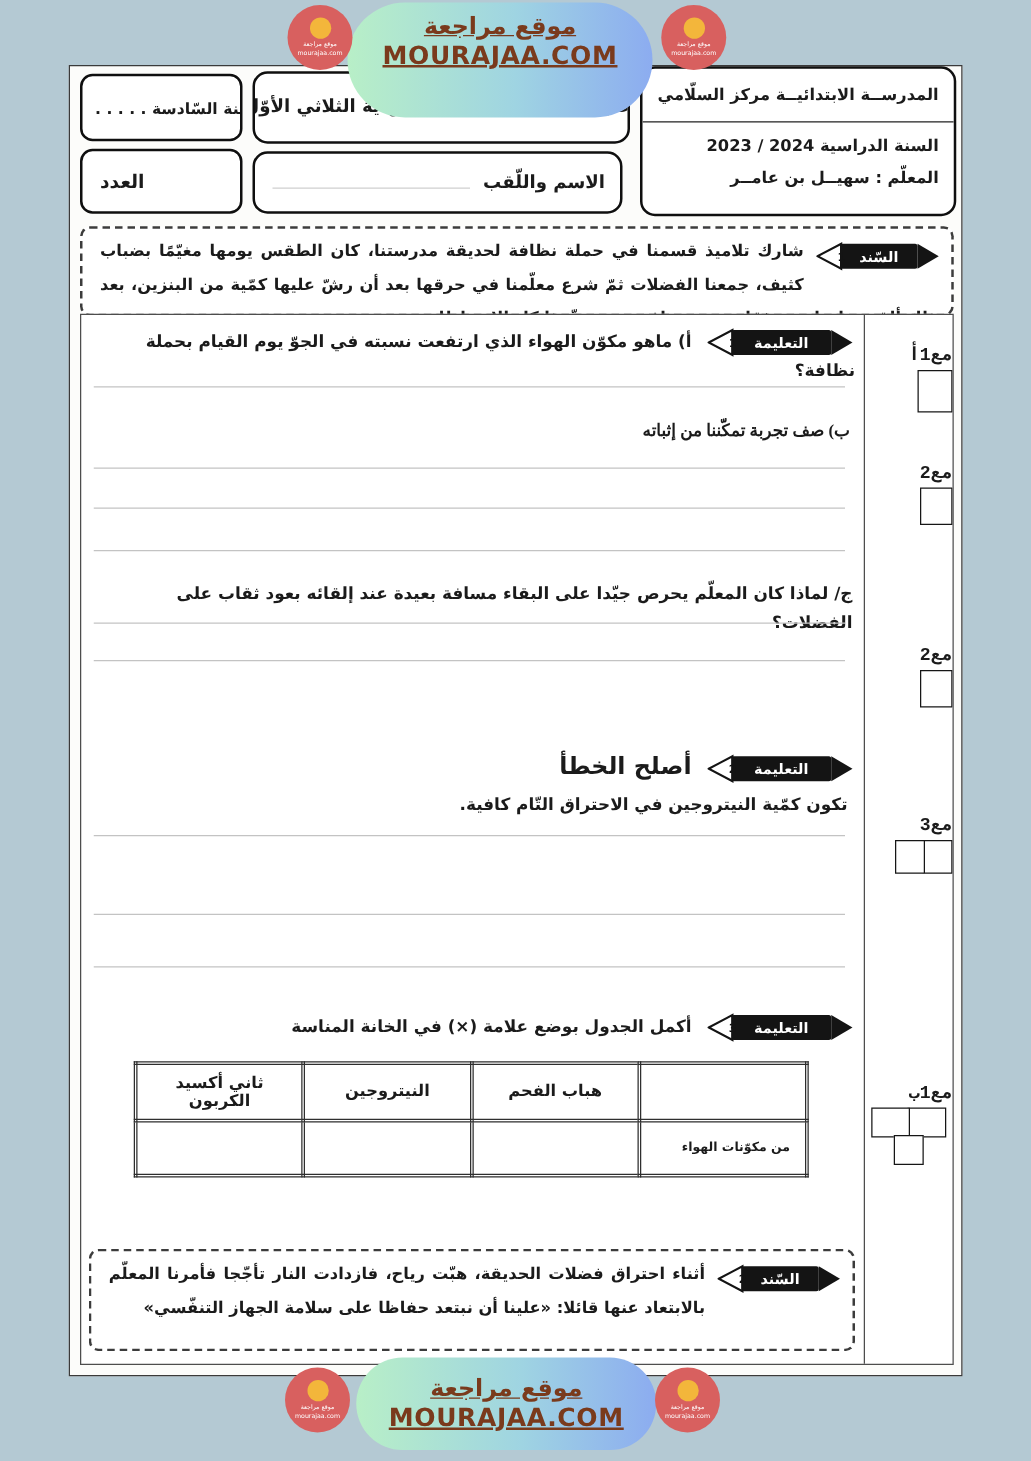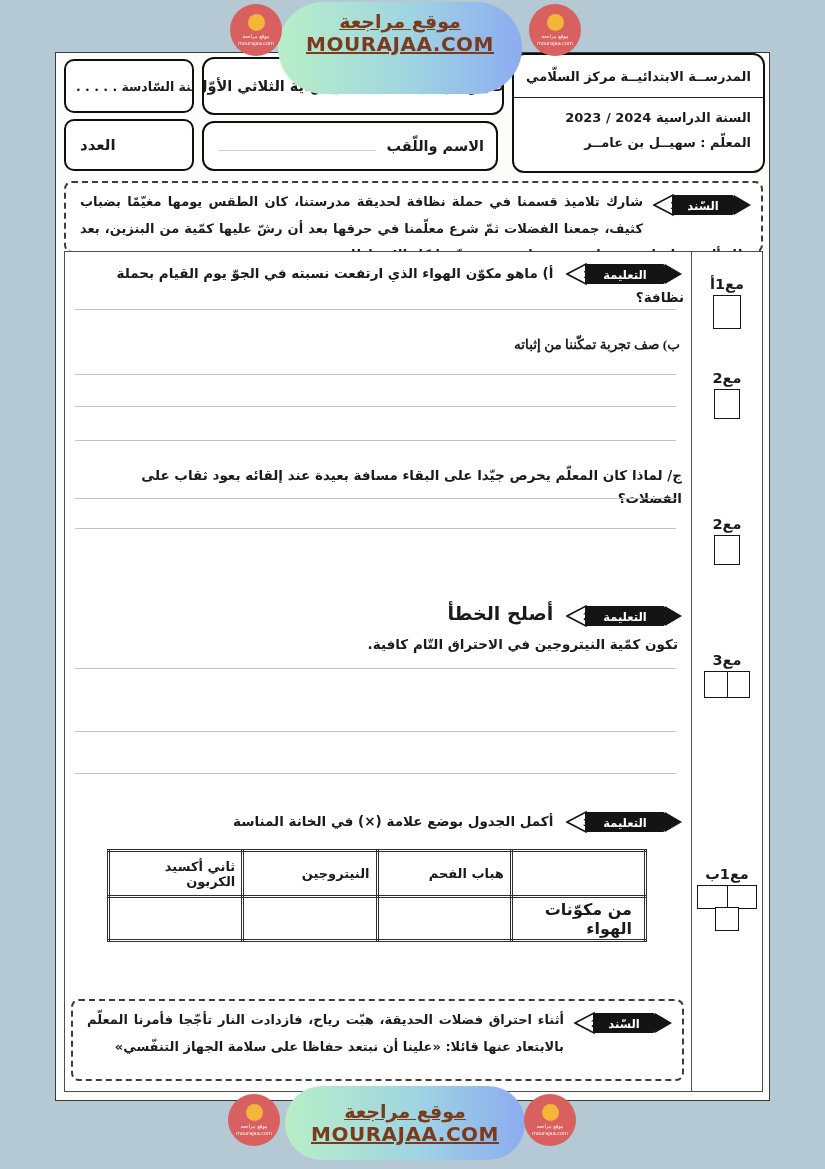--- a/index.html
+++ b/index.html
@@ -52,24 +52,24 @@
   .ans-line{position:absolute;left:10px;right:16px;border-top:1.6px solid #c3c3c3;}
   .t-title{font-size:19px;font-weight:800;}
   
   .pencil-badge{display:inline-block;}
   .badge-float{float:right;margin-left:10px;margin-right:-4px;margin-top:4px;}
   
   .grid{position:absolute;left:42px;top:597px;width:540px;border-collapse:collapse;
     direction:rtl;table-layout:fixed;background:#fff;}
   .grid td,.grid th{border:3px double #2e2e2e;height:44px;font-size:13px;font-weight:600;
     text-align:center;padding:0 6px;box-sizing:border-box;}
-  .grid tr:first-child td,.grid tr:first-child th{height:46px;text-align:right;}
-  .grid .rowlab{text-align:right;padding:0 12px;font-size:16px;}
-  
-  .score-item{position:absolute;left:0;right:0;display:flex;flex-direction:column;align-items:center;direction:rtl;}
+  .grid tr:first-child td,.grid tr:first-child th{height:46px;}
+  .grid .rowlab{text-align:right;padding:0 12px;font-size:10px;}
+  
+  .score-item{position:absolute;left:0;right:0;display:flex;flex-direction:column;direction:rtl;font-family:Liberation Mono, monospace;}
   .score-label{font-size:14.5px;font-weight:700;margin-bottom:3px;}
   .score-box{width:26px;height:30px;border:1.7px solid #161616;background:#fff;box-sizing:border-box;}
   .score-box.big{width:28px;height:34px;}
   .boxes-row{display:flex;}
   .boxes-row .score-box{width:24px;height:27px;}
   .boxes-row .score-box + .score-box{margin-right:-1.7px;}
   .tshape{display:flex;flex-direction:column;align-items:center;}
   .tshape .trow{display:flex;}
   .tshape .trow .score-box{width:31px;height:24px;}
   .tshape .trow .score-box + .score-box{margin-right:-1.7px;}

